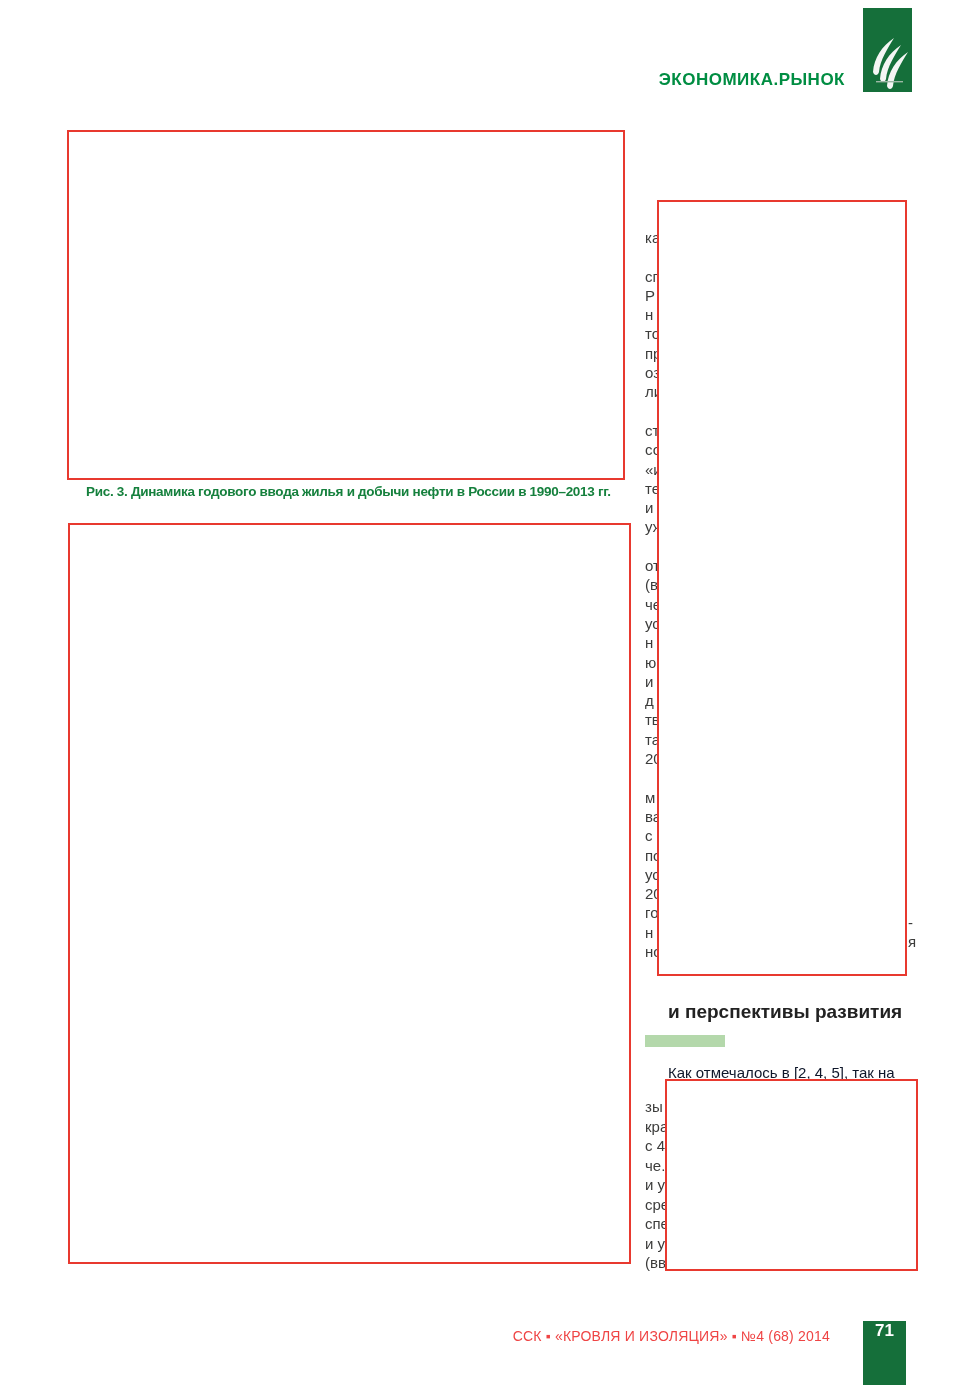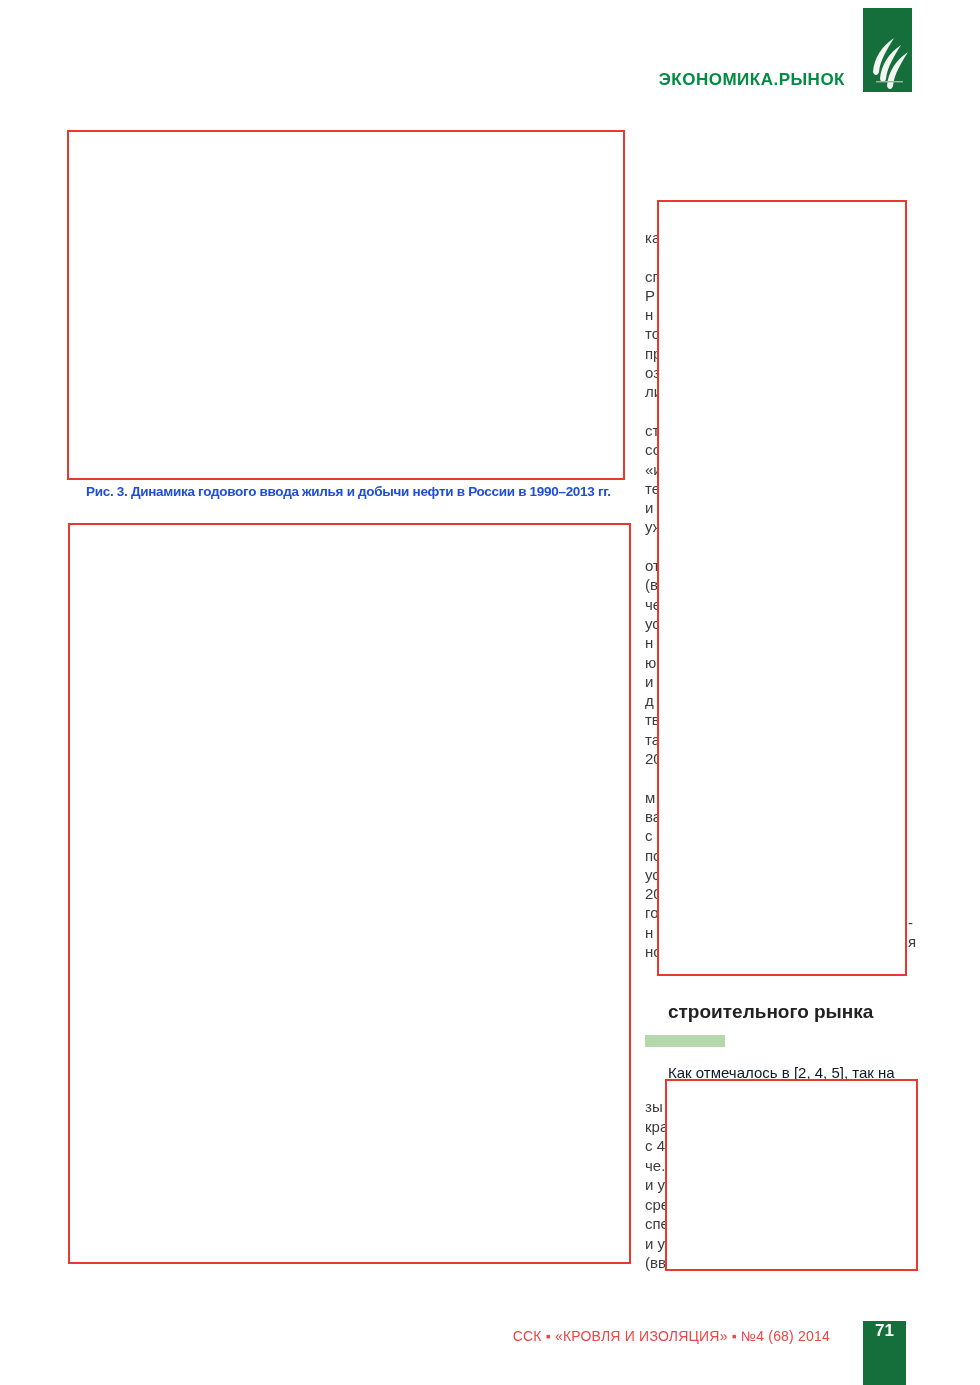--- a/index.html
+++ b/index.html
@@ -28,21 +28,21 @@
   }
   .box1 { left:67px;  top:122px;  width:558px; height:350px; }
   .box2 { left:657px; top:192px;  width:250px; height:776px; }
   .box3 { left:68px;  top:515px;  width:563px; height:741px; }
   .box4 { left:665px; top:1071px; width:253px; height:192px; }
 
   
   .caption {
     position:absolute; left:86px; top:476px; width:545px;
     font-size:13.5px; font-weight:bold; letter-spacing:-.3px;
-    color:#1d4ed8; z-index:2;
+    color:#15803d; z-index:2;
   }
 
   
   .intro {
     position:absolute; left:645px; top:132px; width:277px;
     font-size:15px; line-height:19.5px; color:#3c3c3b; z-index:1;
   }
   .intro .line.justify { text-align:justify; text-align-last:justify; }
 
   .frag-col { position:absolute; z-index:1; color:#3c3c3b; font-size:15px; }
@@ -141,21 +141,21 @@
       <div class="frag-line">но</div>
     </div>
 
   <div class="frag-col frag-right">
       <div class="frag-line">-</div>
       <div class="frag-line">я</div>
     </div>
 
   <div class="green-bar"></div>
   <div class="section-heading">
-    <div>строительного рынка</div>
+    <div>и перспективы развития</div>
   </div>
 
   <div class="lead-line">Как отмечалось в [2, 4, 5], так на</div>
 
   <div class="frag-col frag-bottom">
       <div class="frag-line">зы</div>
       <div class="frag-line">кра</div>
       <div class="frag-line">с 4</div>
       <div class="frag-line">че.</div>
       <div class="frag-line">и у</div>

